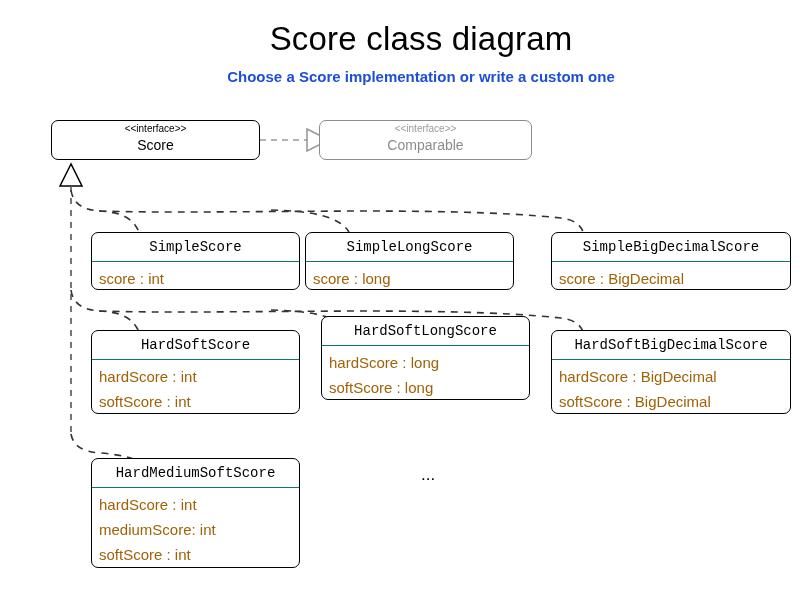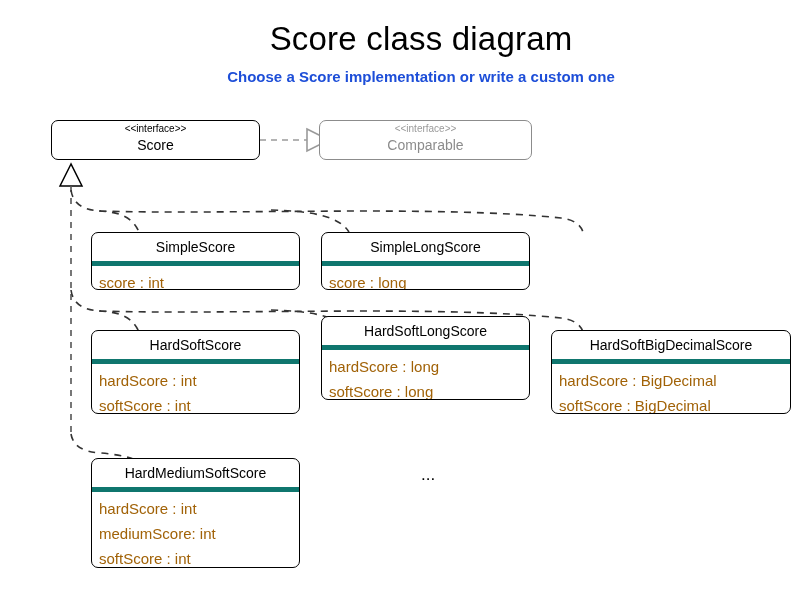--- a/index.html
+++ b/index.html
@@ -62,21 +62,22 @@
     border-color: #8c8c8c;
   }
 
   .box-header {
     box-sizing: border-box;
     text-align: center;
     color: #000000;
     white-space: nowrap;
   }
   .box-header.with-divider {
-    border-bottom: 5px solid #0f766e;
+    border-bottom: 1px solid #0f766e;
+    font-family: Liberation Mono, monospace;
   }
   .iface-muted .box-header {
     color: #8c8c8c;
   }
 
   .stereotype {
     display: block;
     font-size: 10px;
     line-height: 12px;
     color: #000000;
@@ -175,29 +176,37 @@
 
   <div class="uml-box" style="left:70px; top:232px; width:209px; height:58px;">
     <div class="box-header with-divider" style="padding:4px 6px 3px;">
       <span class="class-name">SimpleScore</span>
     </div>
     <div class="box-attrs">
       <div class="attr-line">score : int</div>
     </div>
   </div>
 
-  <div class="uml-box" style="left:300px; top:232px; width:209px; height:58px;">
+  <div class="uml-box" style="left:284px; top:232px; width:209px; height:58px;">
     <div class="box-header with-divider" style="padding:4px 6px 3px;">
       <span class="class-name">SimpleLongScore</span>
     </div>
     <div class="box-attrs">
       <div class="attr-line">score : long</div>
     </div>
   </div>
 
+  <div class="uml-box" style="left:530px; top:232px; width:240px; height:58px;">
+    <div class="box-header with-divider" style="padding:4px 6px 3px;">
+      <span class="class-name">SimpleBigDecimalScore</span>
+    </div>
+    <div class="box-attrs">
+      <div class="attr-line">score : BigDecimal</div>
+    </div>
+  </div>
 
   <div class="uml-box" style="left:70px; top:330px; width:209px; height:84px;">
     <div class="box-header with-divider" style="padding:4px 6px 3px;">
       <span class="class-name">HardSoftScore</span>
     </div>
     <div class="box-attrs">
       <div class="attr-line">hardScore : int</div>
       <div class="attr-line">softScore : int</div>
     </div>
   </div>

